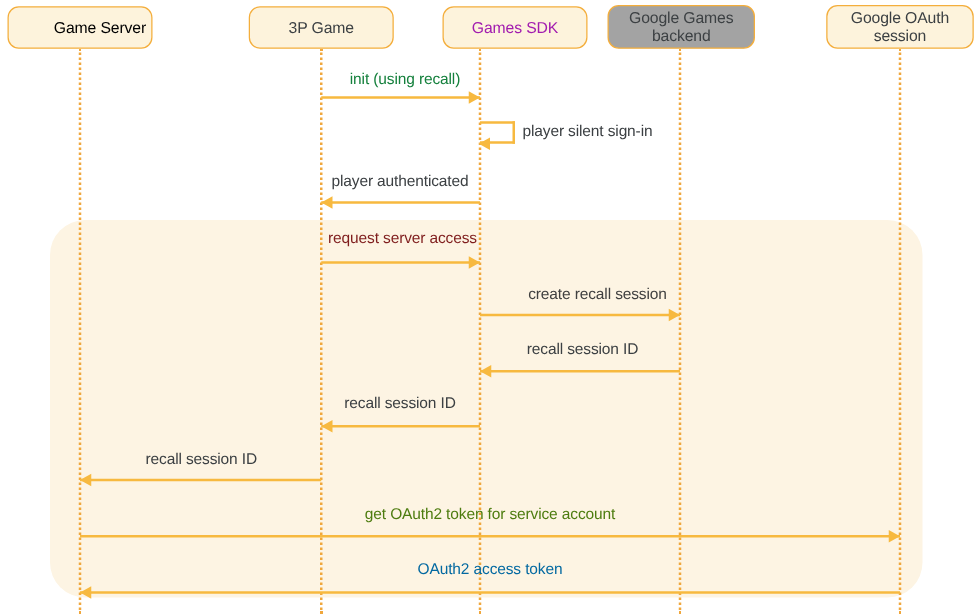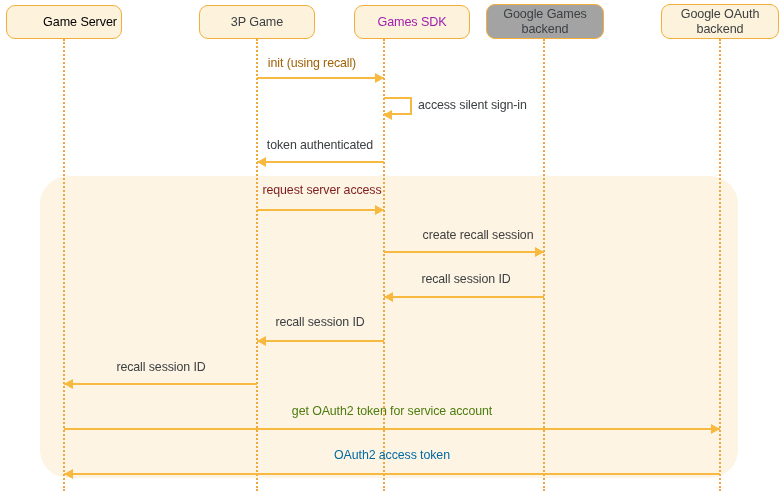--- a/index.html
+++ b/index.html
@@ -107,33 +107,33 @@
       <div class="lifeline" style="left: 719px; top: 39px; height: 452px; border-left-color: rgb(240, 167, 60);"></div>
     </div>
 
   <div id="actor-boxes">
       <div class="actor-box" style="left: 6px; top: 5px; width: 116px; height: 34px; background: rgb(253, 243, 220); border-color: rgb(244, 174, 60); color: #000000; padding-left: 32px;"><span>Game Server</span></div>
       <div class="actor-box" style="left: 199px; top: 5px; width: 116px; height: 34px; background: rgb(253, 243, 220); border-color: rgb(244, 174, 60); color: rgb(60, 64, 67);"><span>3P Game</span></div>
       <div class="actor-box" style="left: 326px; top: 5px; width: 116px; height: 34px; background: rgb(253, 243, 220); border-color: rgb(244, 174, 60); color: #a21caf; margin-left: 28px;"><span>Games SDK</span></div>
       <div class="actor-box" style="left: 486px; top: 4px; width: 118px; height: 35px; background: #a3a3a3; border-color: rgb(244, 174, 60); color: rgb(60, 64, 67);"><span>Google Games
 backend</span></div>
       <div class="actor-box" style="left: 661px; top: 4px; width: 118px; height: 35px; background: rgb(253, 243, 220); border-color: rgb(244, 174, 60); color: rgb(60, 64, 67);"><span>Google OAuth
-backend</span></div>
+session</span></div>
     </div>
 
   <div id="messages">
       <div class="msg" style="left: 257px; top: 77px; width: 127px; border-top-color: rgb(247, 185, 63);"></div>
       <div class="arrowhead right" style="left: 375px; border-left-color: rgb(247, 185, 63); top: 73px;"></div>
-      <div class="msg-label center" style="left: 312px; top: 56px; color: #a16207; text-align: right;">init (using recall)</div>
+      <div class="msg-label center" style="left: 324px; top: 56px; color: #15803d; text-align: right;">init (using recall)</div>
       <div class="self-loop" style="left: 384px; top: 97px; width: 28px; height: 18px; border-top-color: rgb(247, 185, 63); border-right-color: rgb(247, 185, 63); border-bottom-color: rgb(247, 185, 63); border-left: none;"></div>
       <div class="arrowhead left" style="left: 383px; top: 110px; border-right-color: rgb(247, 185, 63);"></div>
-      <div class="msg-label" style="left: 418px; top: 98px; color: rgb(60, 64, 67); transform: none;">access silent sign-in</div>
+      <div class="msg-label" style="left: 418px; top: 98px; color: rgb(60, 64, 67); transform: none;">player silent sign-in</div>
       <div class="msg" style="left: 257px; top: 161px; width: 127px; border-top-color: rgb(247, 185, 63);"></div>
       <div class="arrowhead left" style="left: 257px; border-right-color: rgb(247, 185, 63); top: 157px;"></div>
-      <div class="msg-label center" style="left: 320px; top: 138px; color: rgb(60, 64, 67);">token authenticated</div>
+      <div class="msg-label center" style="left: 320px; top: 138px; color: rgb(60, 64, 67);">player authenticated</div>
       <div class="msg" style="left: 257px; top: 209px; width: 127px; border-top-color: rgb(247, 185, 63);"></div>
       <div class="arrowhead right" style="left: 375px; border-left-color: rgb(247, 185, 63); top: 205px;"></div>
       <div class="msg-label center" style="left: 322px; top: 183px; color: #7f1d1d;">request server access</div>
       <div class="msg" style="left: 384px; top: 251px; width: 160px; border-top-color: rgb(247, 185, 63);"></div>
       <div class="arrowhead right" style="left: 535px; border-left-color: rgb(247, 185, 63); top: 247px;"></div>
       <div class="msg-label center" style="left: 478px; top: 228px; color: #404040;">create recall session</div>
       <div class="msg" style="left: 384px; top: 296px; width: 160px; border-top-color: rgb(247, 185, 63);"></div>
       <div class="arrowhead left" style="left: 384px; border-right-color: rgb(247, 185, 63); top: 292px;"></div>
       <div class="msg-label center" style="left: 466px; top: 272px; color: rgb(60, 64, 67);">recall session ID</div>
       <div class="msg" style="left: 257px; top: 340px; width: 127px; border-top-color: rgb(247, 185, 63);"></div>

